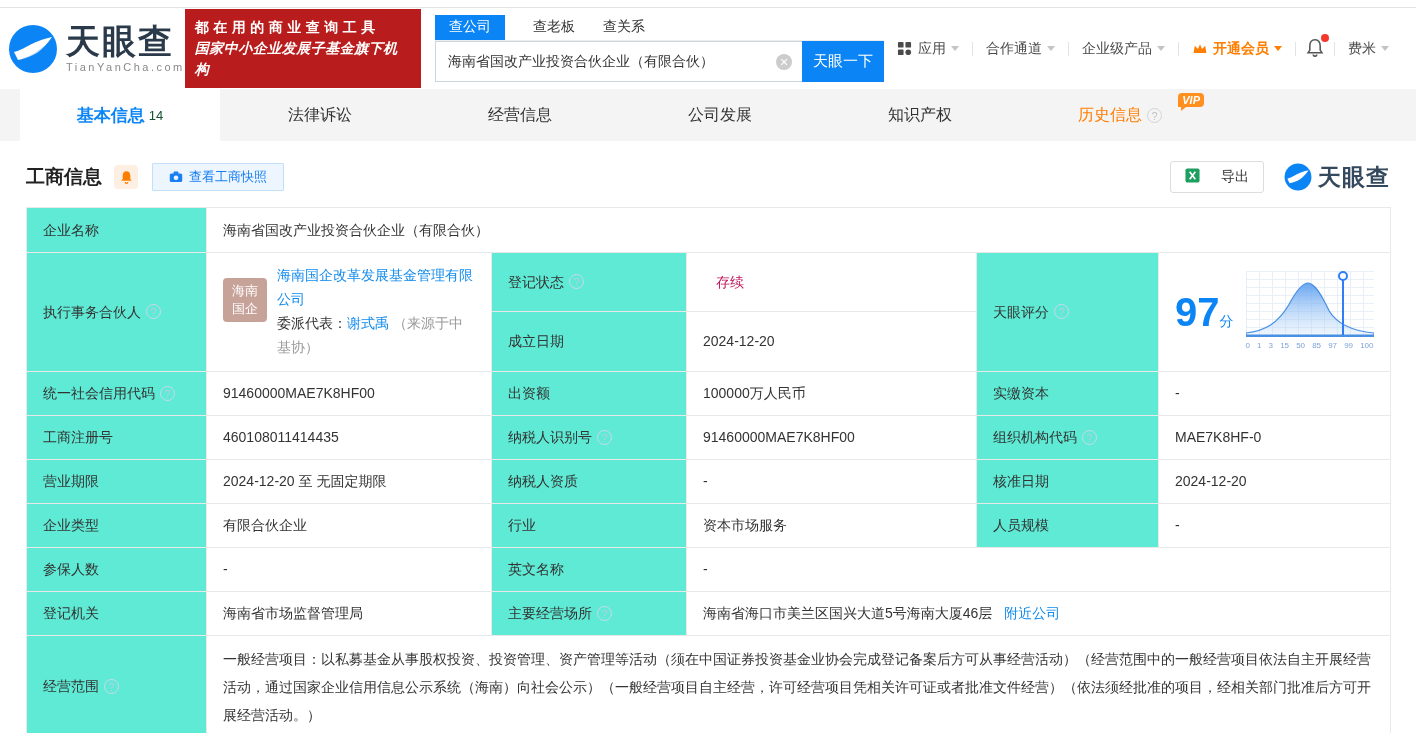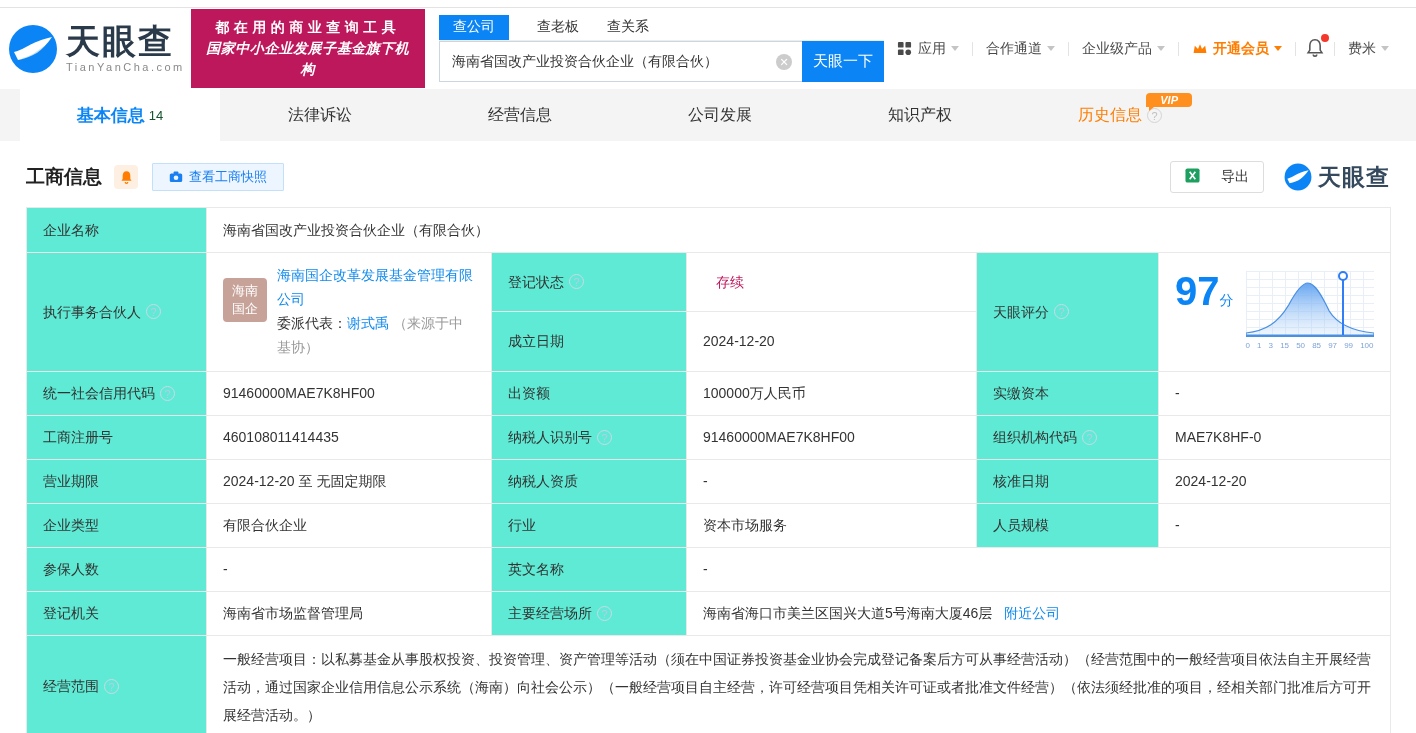--- a/index.html
+++ b/index.html
@@ -5,21 +5,21 @@
   * { margin:0; padding:0; box-sizing:border-box; }
   html,body { width:1416px; height:733px; overflow:hidden; background:#fff;
     font-family:"Liberation Sans","DejaVu Sans",sans-serif; color:#333; }
 
   
   .top-strip { height:8px; background:#fff; border-bottom:1px solid #e3e3e3; }
   .header { height:81px; display:flex; align-items:center; padding:0 14px 0 8px; background:#fff; }
   .logo { display:flex; align-items:center; gap:8px; }
   .logo-text .cn { font-size:34px; font-weight:bold; color:#2b3a4a; letter-spacing:2px; line-height:1; }
   .logo-text .en { font-size:11px; color:#8a8a8a; letter-spacing:2.5px; margin-top:3px; }
-  .slogan { background:#be185d; color:#fff; margin-left:6px; padding:8px 10px; line-height:1.5;text-align:center; }
+  .slogan { background:#b91c1c; color:#fff; margin-left:0; padding:8px 10px; line-height:1.5; }
   .slogan .l1 { font-size:14px; letter-spacing:4.5px; font-weight:bold; }
   .slogan .l2 { font-size:14px; letter-spacing:0.5px; font-weight:bold;font-style:italic; }
 
   .search-wrap { margin-left:14px; width:452px; }
   .search-tabs { display:flex; border-bottom:1px solid #ededed; }
   .search-tab { font-size:14px; padding:3px 14px 4px; cursor:pointer; }
   .search-tab.active { background:#0b85f5; color:#fff; }
   .search-tab.plain { color:#333; padding:3px 0 4px; margin-left:28px; }
   .search-row { display:flex; margin-top:0; }
   .search-box { position:relative; flex:1; }
@@ -41,22 +41,22 @@
   .bell-wrap { position:relative; padding:0 10px; cursor:pointer; }
   .bell-dot { position:absolute; top:-4px; right:5px; width:8px; height:8px; border-radius:50%; background:#f4392c; }
 
   
   .page-tabs { height:52px; background:#f4f4f4; display:flex; padding-left:20px; }
   .page-tab { width:200px; display:flex; align-items:center; justify-content:center;
     font-size:16px; color:#333; cursor:pointer; position:relative; }
   .page-tab.active { background:#fff; color:#0b85f5; font-weight:bold; font-size:17px; }
   .tab-count { font-size:13px; color:#14532d; margin-left:4px; font-weight:normal; }
   .page-tab.vip-tab { color:#ff7d00; }
-  .vip-badge { position:absolute; top:4px; right:28px; background:#ff8f1f; color:#fff;
-    font-size:11px; font-style:italic; font-weight:bold; padding:1px 14px; border-radius:4px 4px 4px 0; }
+  .vip-badge { position:absolute; top:4px; right:16px; background:#ff8f1f; color:#fff;
+    font-size:11px; font-style:italic; font-weight:bold; padding:1px 4px; border-radius:4px 4px 4px 0; }
   .vip-badge::after { content:""; position:absolute; left:3px; bottom:-4px; border-left:5px solid #ff8f1f;
     border-bottom:4px solid transparent; }
   .help-ico { display:inline-block; width:15px; height:15px; border:1px solid #ccd9e8; border-radius:50%;
     color:#b7cde4; font-size:11px; line-height:14px; text-align:center; margin-left:5px; font-weight:normal;
     font-style:normal; flex:none; }
   .help-ico::before { content:"?"; }
   .page-tab .help-ico { border-color:#d4d4d4; color:#c0c0c0; }
 
   
   .sec-head { display:flex; align-items:center; padding:20px 26px 14px; }
@@ -81,21 +81,21 @@
   .green { color:#be185d;margin-left:13px; }
   a.lnk { color:#128bed; text-decoration:none; cursor:pointer; }
   .gray { color:#999; }
 
   .partner { display:flex; gap:10px; align-items:flex-start; padding:2px 0; }
   .avatar { width:44px; height:44px; flex:none; background:#c7a299; border-radius:4px; color:#fff;
     font-size:13px; line-height:1.45; display:flex; flex-direction:column; align-items:center;
     justify-content:center; margin-top:14px; }
   .partner-info { font-size:14px; line-height:1.7; }
 
-  .score-cell { display:flex; align-items:flex-start; gap:12px; padding:4px 0; }
+  .score-cell { display:flex; align-items:center; gap:12px; padding:4px 0; }
   .score-num { color:#0b85f5; font-size:40px; font-weight:bold; line-height:1; }
   .score-unit { font-size:14px; font-weight:normal; }
   .score-chart { width:128px; }
   .chart-plot { position:relative; height:66px; border-bottom:2px solid #4a90e2;
     background-image:
       repeating-linear-gradient(to right, #e9eff7 0, #e9eff7 1px, transparent 1px, transparent 13px),
       repeating-linear-gradient(to bottom, #e9eff7 0, #e9eff7 1px, transparent 1px, transparent 8px);
   }
   .chart-plot svg { position:absolute; left:0; bottom:0; width:100%; height:100%; }
   .marker { position:absolute; left:75%; top:2px; bottom:0; width:2px; background:#2f7ef7; }

